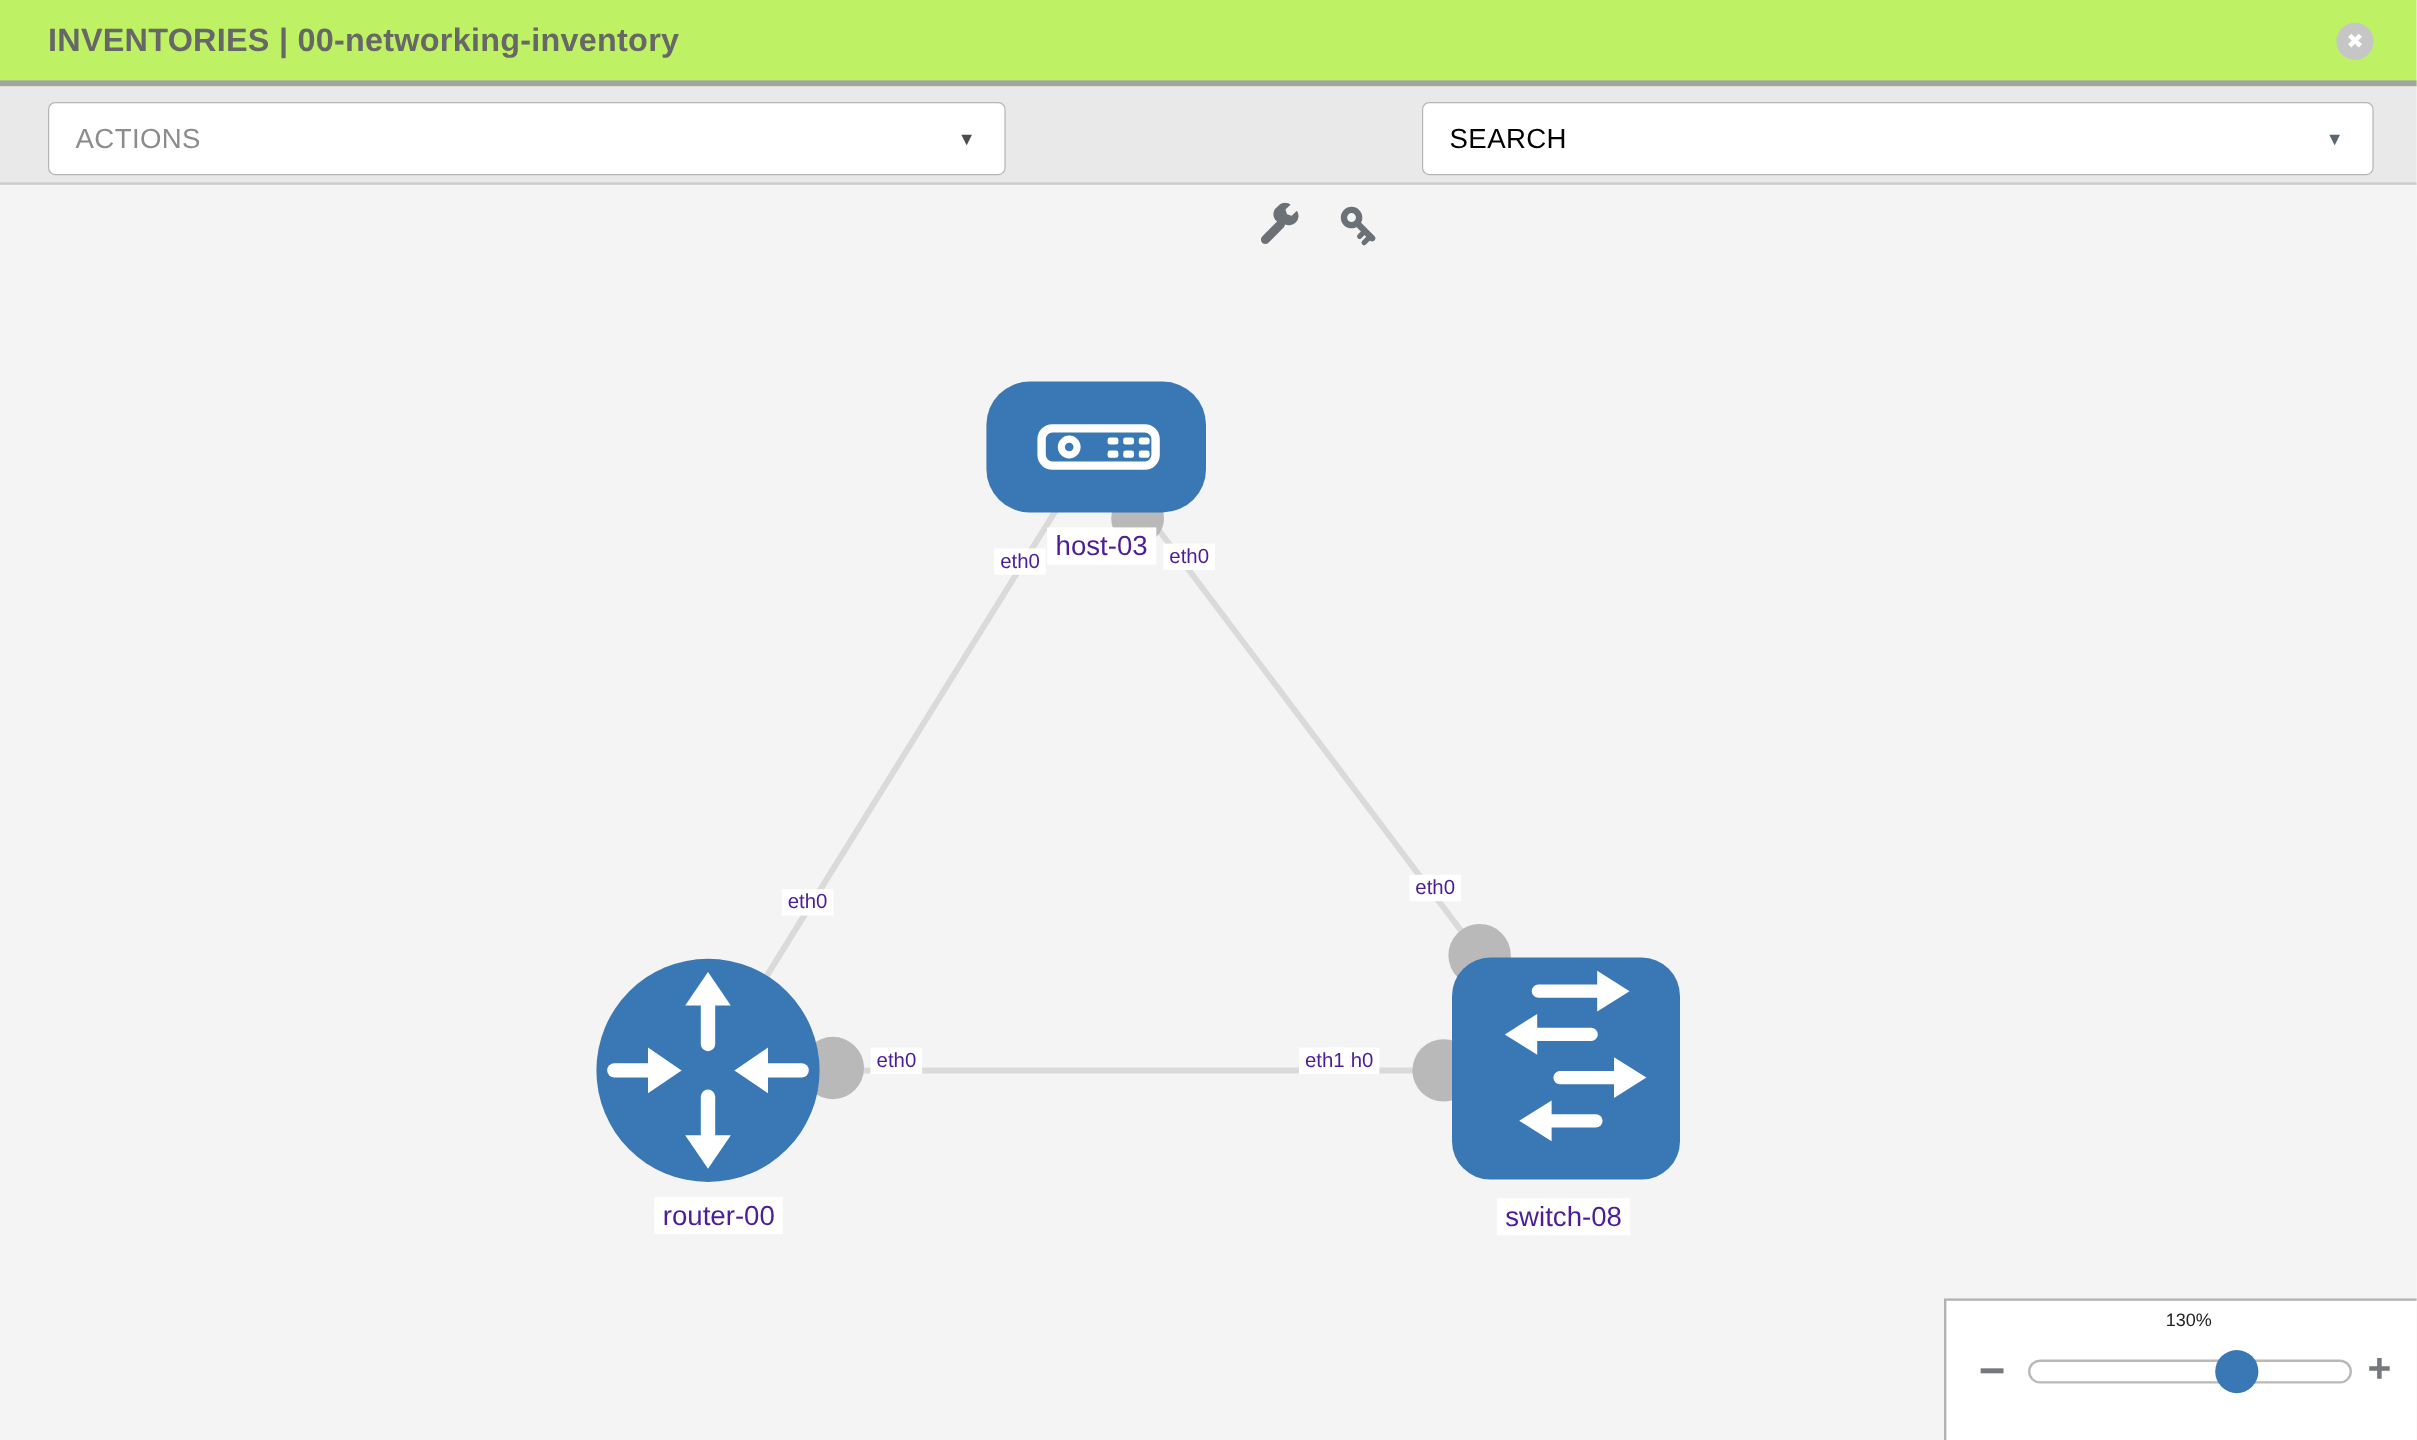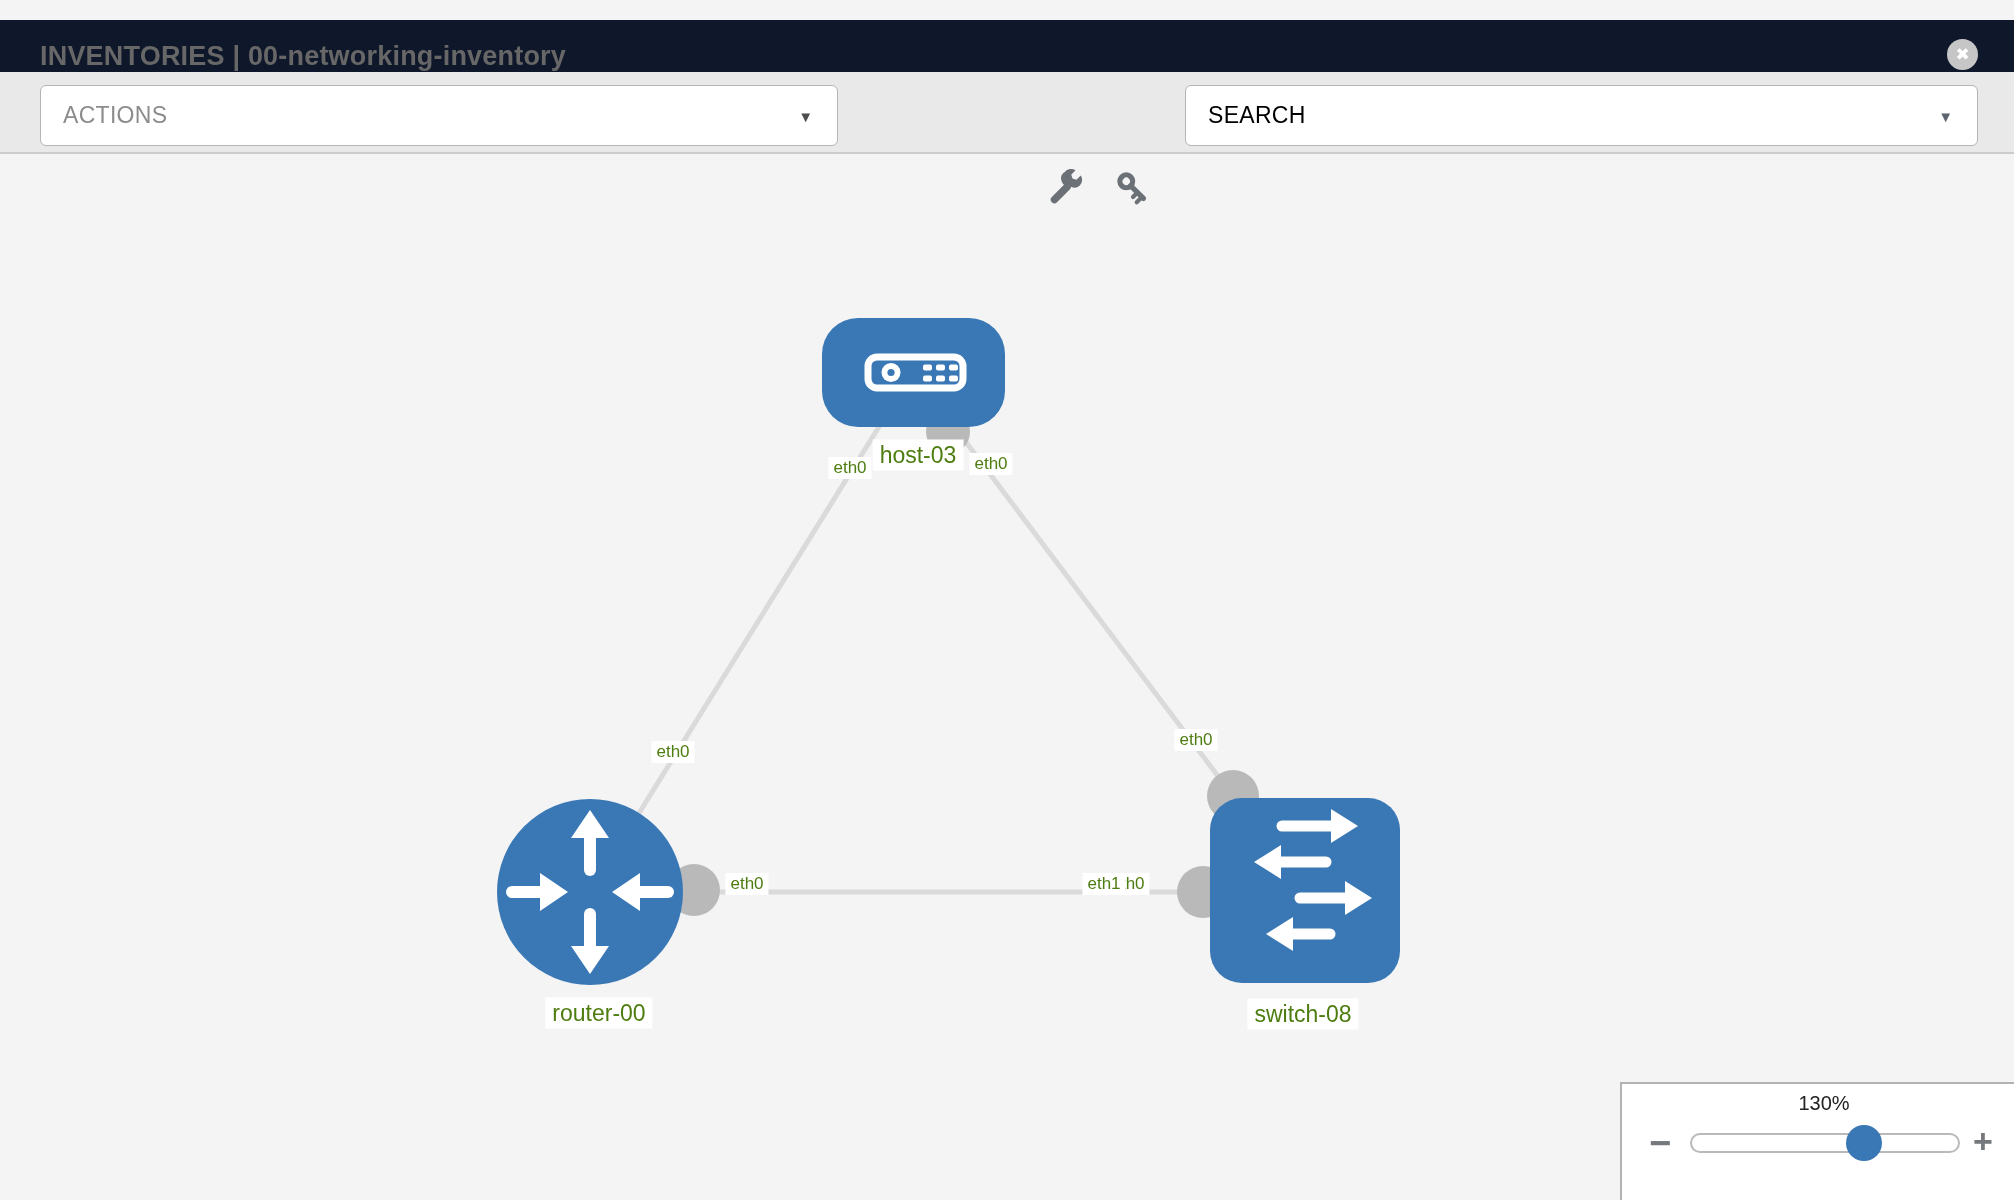--- a/index.html
+++ b/index.html
@@ -4,21 +4,21 @@
 <style>
   * { margin:0; padding:0; box-sizing:border-box; }
   html,body { background:#ffffff; }
   .screen {
     position:relative; width:2014px; height:1200px; overflow:hidden;
     font-family:"Liberation Sans","DejaVu Sans",sans-serif; background:#f4f4f4;
   }
   
   .header {
     position:absolute; top:0; left:0; width:2014px; height:72px;
-    background:#0f172a; border-bottom:1px solid #a3a3a3; z-index:5;margin-top:20px;
+    background:#bef264; border-bottom:5px solid #a3a3a3; z-index:5;
   }
   .page-title {
     position:absolute; left:40px; top:50%; transform:translateY(-50%);
     font-size:27px; font-weight:700; color:#676767; letter-spacing:.2px;
   }
   .close-btn {
     position:absolute; right:36px; top:19px; width:31px; height:31px;
     background:#c6c6c6; border-radius:50%; cursor:pointer;
     display:flex; align-items:center; justify-content:center;
   }
@@ -43,32 +43,32 @@
   .search-box { left:1185px; width:793px; }
   .search-box .sel-label { color:#000000; }
   .tool-icon { position:absolute; top:97px; width:38px; height:38px; cursor:pointer; z-index:6; }
   .tool-icon.wrench { left:1046px; }
   .tool-icon.key { left:1114px; }
   
   .canvas { position:absolute; top:154px; left:0; width:2014px; height:1046px; background:#f4f4f4; }
   .graph-svg { position:absolute; top:0; left:0; }
   .node-label, .if-label {
     position:absolute; transform:translate(-50%,-50%);
-    background:#ffffff; color:#4d7c0f; white-space:nowrap;
+    background:#ffffff; color:#4c1d95; white-space:nowrap;
   }
   .node-label { font-size:23px; padding:2px 7px; }
   .if-label { font-size:17px; padding:1px 5px; }
   
   .zoom-panel {
     position:absolute; left:1620px; top:1082px; width:400px; height:120px;
     background:#ffffff; border:2px solid #b2b2b2; z-index:5;
   }
   .zoom-level {
     position:absolute; left:202px; top:8px; transform:translateX(-50%);
-    font-size:20px; color:#222222;
+    font-size:15px; color:#222222;
   }
   .zoom-minus, .zoom-plus {
     position:absolute; color:#75797e; font-weight:700; cursor:pointer; line-height:1;
   }
   .zoom-minus { left:27px; top:40px; font-size:38px; }
   .zoom-plus  { left:351px; top:40px; font-size:34px; }
   .zoom-track {
     position:absolute; left:68px; top:49px; width:270px; height:20px;
     background:#ffffff; border:2px solid #b9b9b9; border-radius:11px; cursor:pointer;
   }

